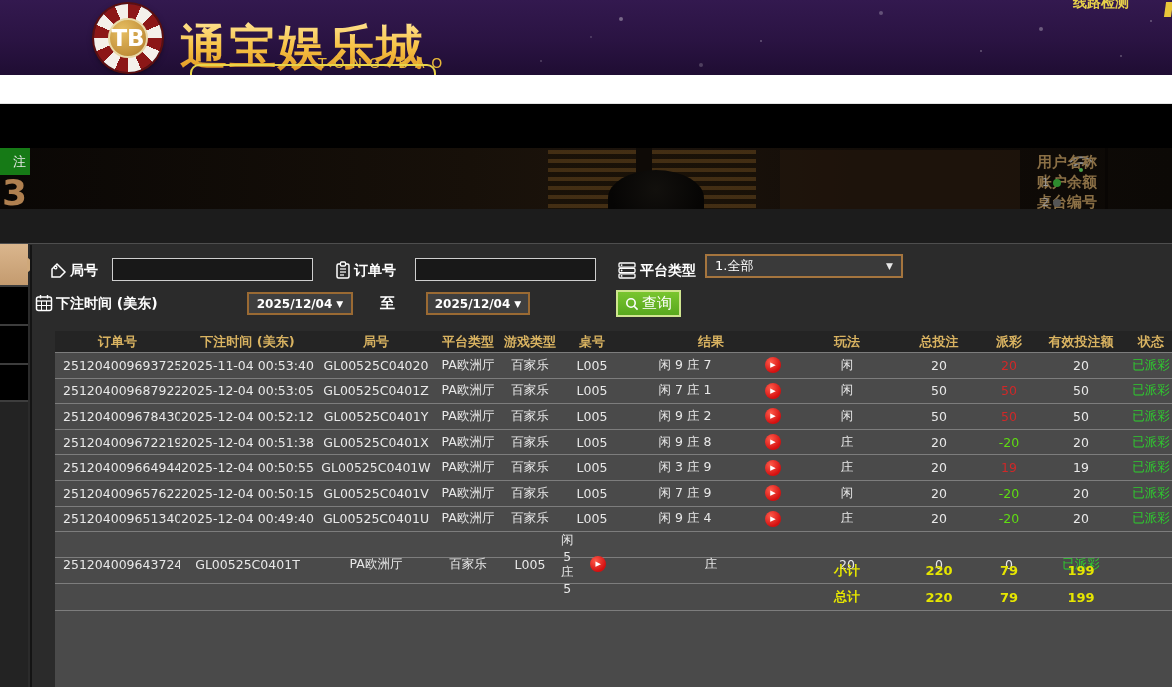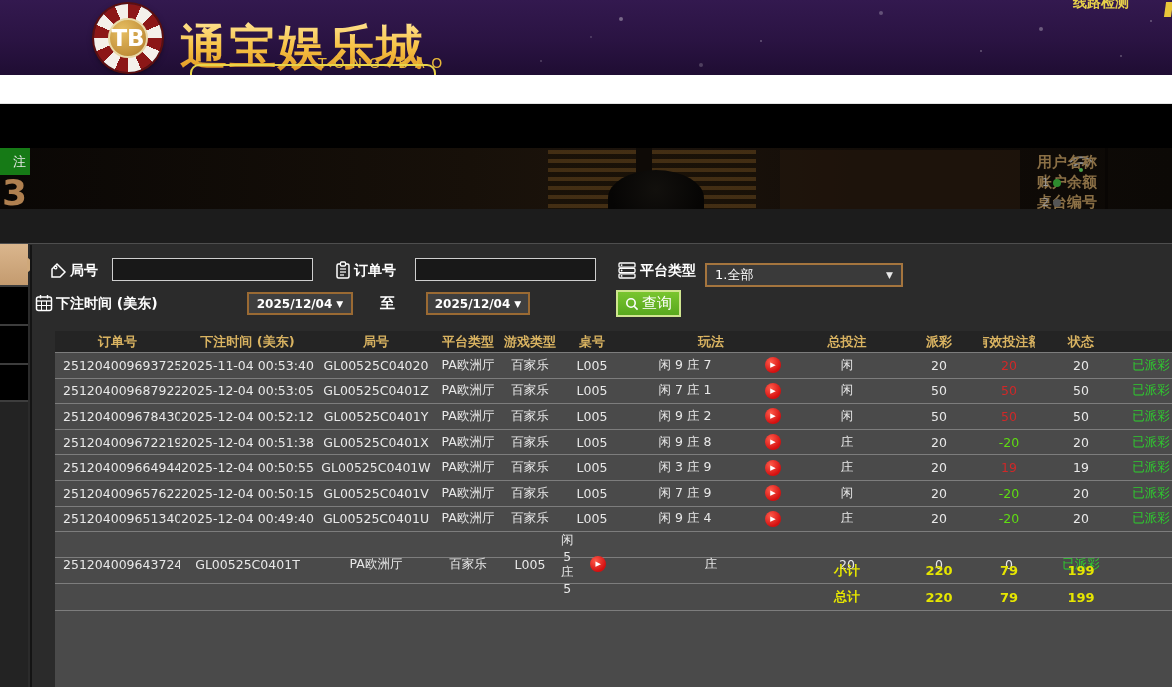--- a/index.html
+++ b/index.html
@@ -181,21 +181,21 @@
       <svg width="18" height="17" viewBox="0 0 18 17">
           <rect x="1" y="1" width="16" height="4.2" rx="1" fill="none" stroke="#fff" stroke-width="1.3"></rect>
           <rect x="1" y="6.4" width="16" height="4.2" rx="1" fill="none" stroke="#fff" stroke-width="1.3"></rect>
           <rect x="1" y="11.8" width="16" height="4.2" rx="1" fill="none" stroke="#fff" stroke-width="1.3"></rect>
           <circle cx="3.6" cy="3.1" r=".9" fill="#fff"></circle>
           <circle cx="3.6" cy="8.5" r=".9" fill="#fff"></circle>
           <circle cx="3.6" cy="13.9" r=".9" fill="#fff"></circle>
         </svg>
     </div>
     <div class="f-label" style="left:608px; top:13px;">平台类型</div>
-    <div class="f-select" style="left:673px; top:18px; width:198px;">
+    <div class="f-select" style="left:673px; top:9px; width:198px;">
       <span>1.全部</span>
       <span class="arrow">▼</span>
     </div>
 
     <div class="f-icon" style="left:2px; top:46px;">
       <svg width="18" height="18" viewBox="0 0 18 18">
           <rect x="1.5" y="3" width="15" height="13.5" rx="2" fill="none" stroke="#fff" stroke-width="1.5"></rect>
           <line x1="5.5" y1="1" x2="5.5" y2="4.5" stroke="#fff" stroke-width="1.4"></line>
           <line x1="12.5" y1="1" x2="12.5" y2="4.5" stroke="#fff" stroke-width="1.4"></line>
           <line x1="1.5" y1="7" x2="16.5" y2="7" stroke="#fff" stroke-width="1.3"></line>
@@ -223,20 +223,21 @@
     </div>
 
     <div class="table-wrap">
       <div class="grid-row thead">
         <div class="td">订单号</div>
         <div class="td">下注时间 (美东)</div>
         <div class="td">局号</div>
         <div class="td">平台类型</div>
         <div class="td">游戏类型</div>
         <div class="td">桌号</div>
+        <div class="td">结果</div>
         <div class="td">玩法</div>
         <div class="td">总投注</div>
         <div class="td">派彩</div>
         <div class="td">有效投注额</div>
         <div class="td">状态</div>
       </div>
 
       <div>
           <div class="grid-row trow">
     <div class="td c-order">251204009693725</div>

